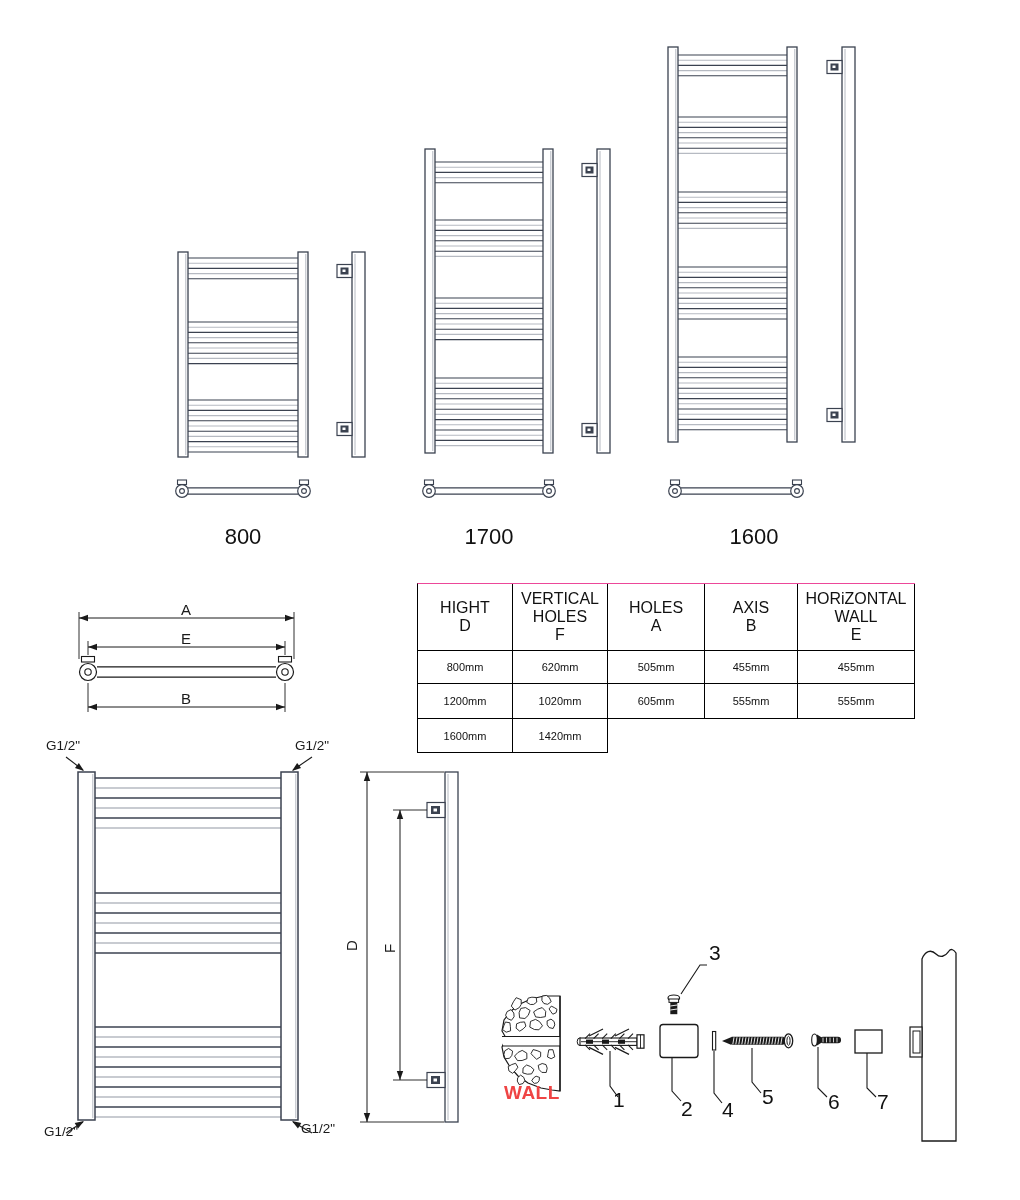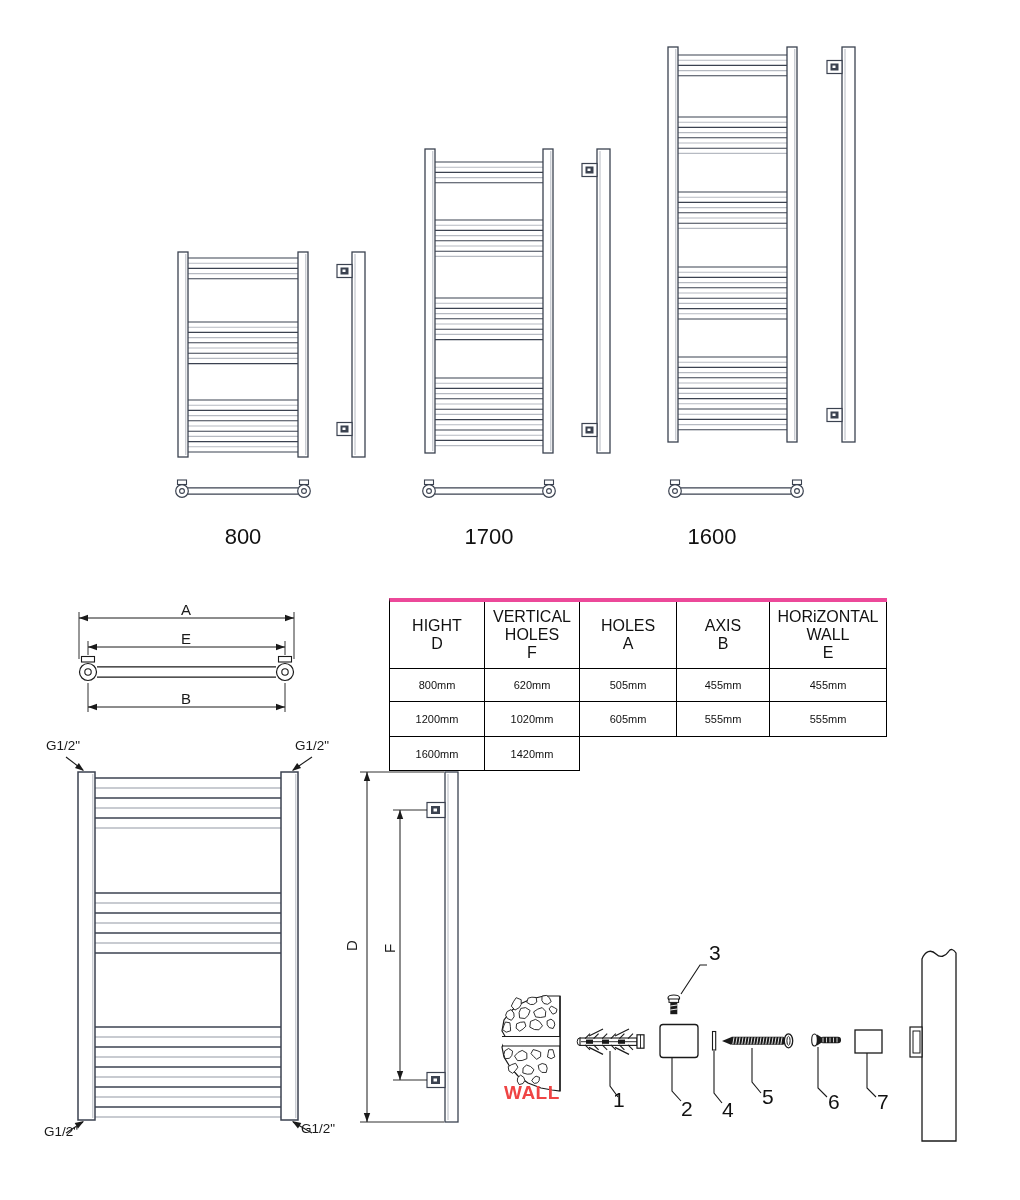--- a/index.html
+++ b/index.html
@@ -7,24 +7,24 @@
           font-family:"Liberation Sans",sans-serif;color:#111;}
   #art{position:absolute;left:0;top:0;}
   .abs{position:absolute;}
   .size-label{font-size:22px;color:#111;text-align:center;width:140px;}
   .dim-letter{font-size:15px;color:#1a1a1a;width:30px;text-align:center;}
   .dim-letter.rot{transform:rotate(-90deg);width:20px;}
   .thread{font-size:13.5px;color:#1a1a1a;white-space:nowrap;}
   .partnum{font-size:21px;color:#111;}
   .wall-word{font-size:19px;font-weight:600;letter-spacing:.5px;}
   
-  .tbl{position:absolute;left:389px;top:583px;display:grid;
+  .tbl{position:absolute;left:417px;top:583px;display:grid;
        grid-template-columns:95px 95px 97px 93px 117px;
        grid-template-rows:67px 33px 35px 34px;
-       border-top:4px solid #ec4899;border-left:1px solid #000;margin-top:15px;}
+       border-top:1px solid #ec4899;border-left:1px solid #000;}
   .c{border-right:1px solid #000;border-bottom:1px solid #000;
      display:flex;align-items:center;justify-content:center;text-align:center;
      white-space:pre-line;background:#fff;}
   .hd{font-size:16px;line-height:1.12;}
   .dt{font-size:11px;}
   .blank{border:none;}
 </style>
 </head>
 <body>
 
@@ -414,21 +414,21 @@
         <polyline points="681,994 700,965 707,965" fill="none" stroke="#1a1a1a" stroke-width="1.1"></polyline>
         <polyline points="714,1051 714,1093 722,1103" fill="none" stroke="#1a1a1a" stroke-width="1.1"></polyline>
         <polyline points="752,1048 752,1082 761,1093" fill="none" stroke="#1a1a1a" stroke-width="1.1"></polyline>
         <polyline points="818,1047 818,1088 827,1097" fill="none" stroke="#1a1a1a" stroke-width="1.1"></polyline>
         <polyline points="867,1053 867,1088 876,1097" fill="none" stroke="#1a1a1a" stroke-width="1.1"></polyline>
       </g>
     </svg>
 
   <div class="abs size-label" style="left:173px;top:524px">800</div>
   <div class="abs size-label" style="left:419px;top:524px">1700</div>
-  <div class="abs size-label" style="left:642px;top:524px">1600</div>
+  <div class="abs size-label" style="left:684px;top:524px">1600</div>
 
   <div class="tbl">
     <div class="c hd">HIGHT
 D</div>
     <div class="c hd">VERTICAL
 HOLES
 F</div>
     <div class="c hd">HOLES
 A</div>
     <div class="c hd">AXIS

